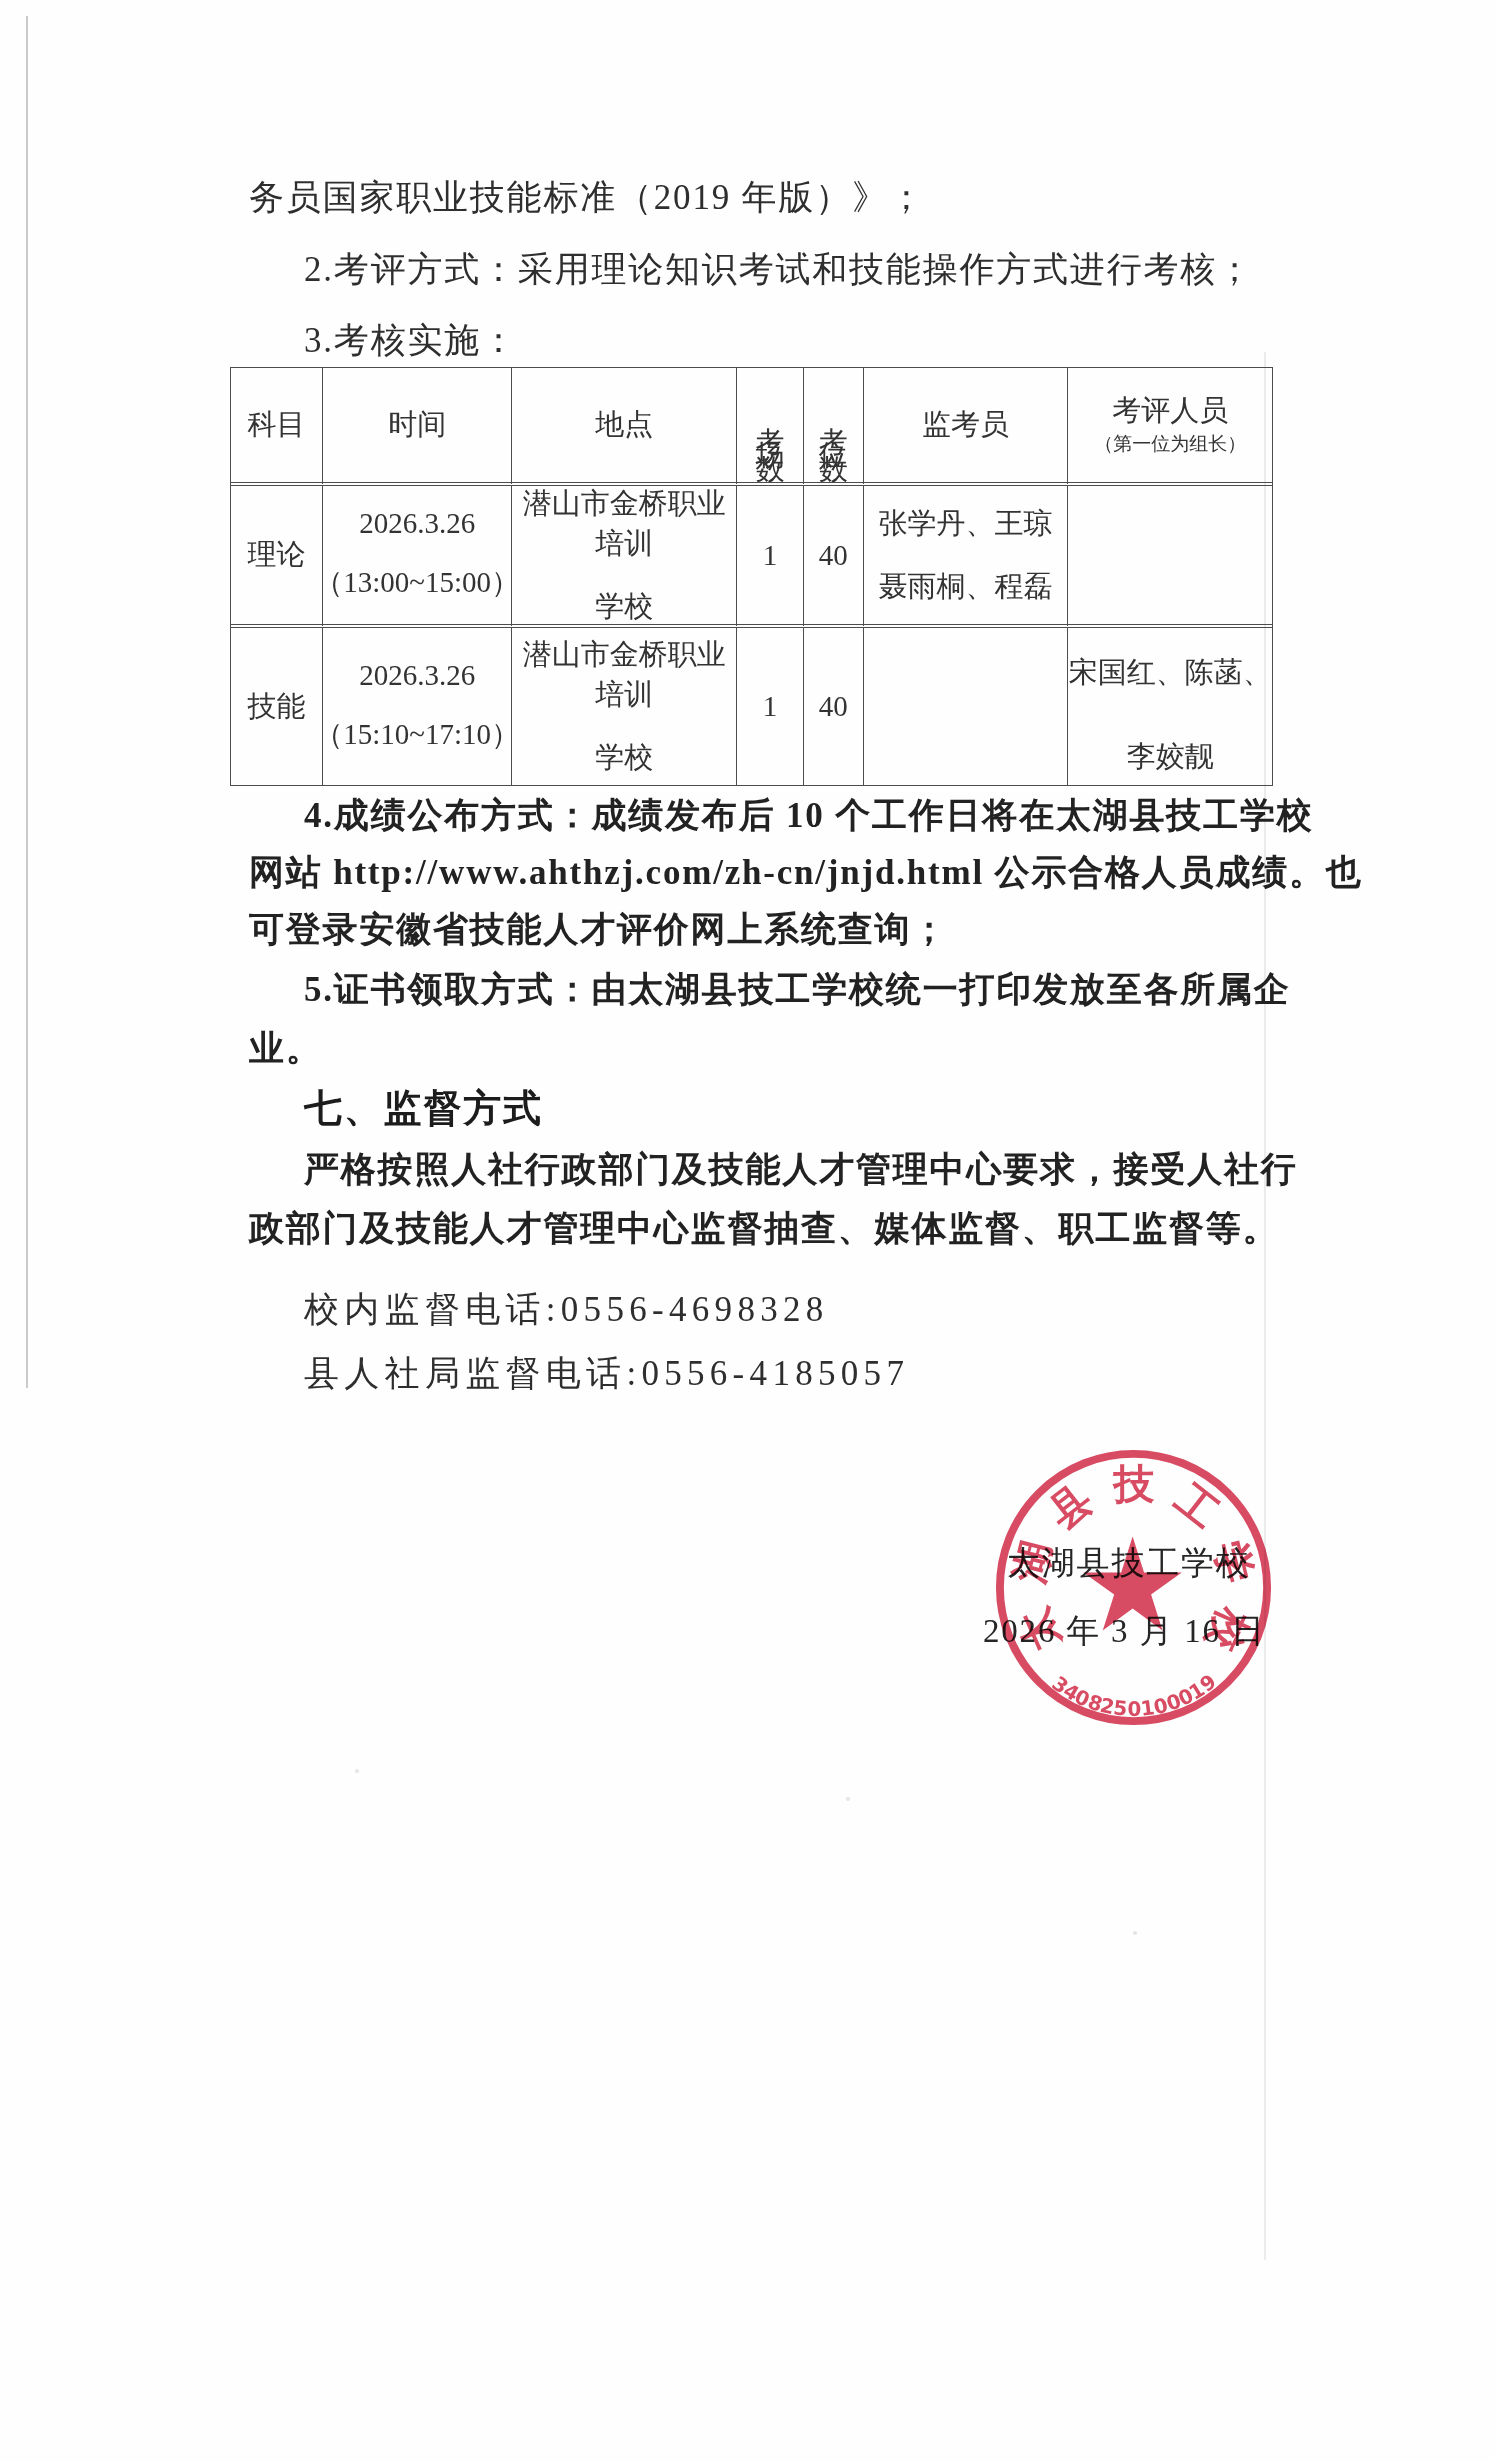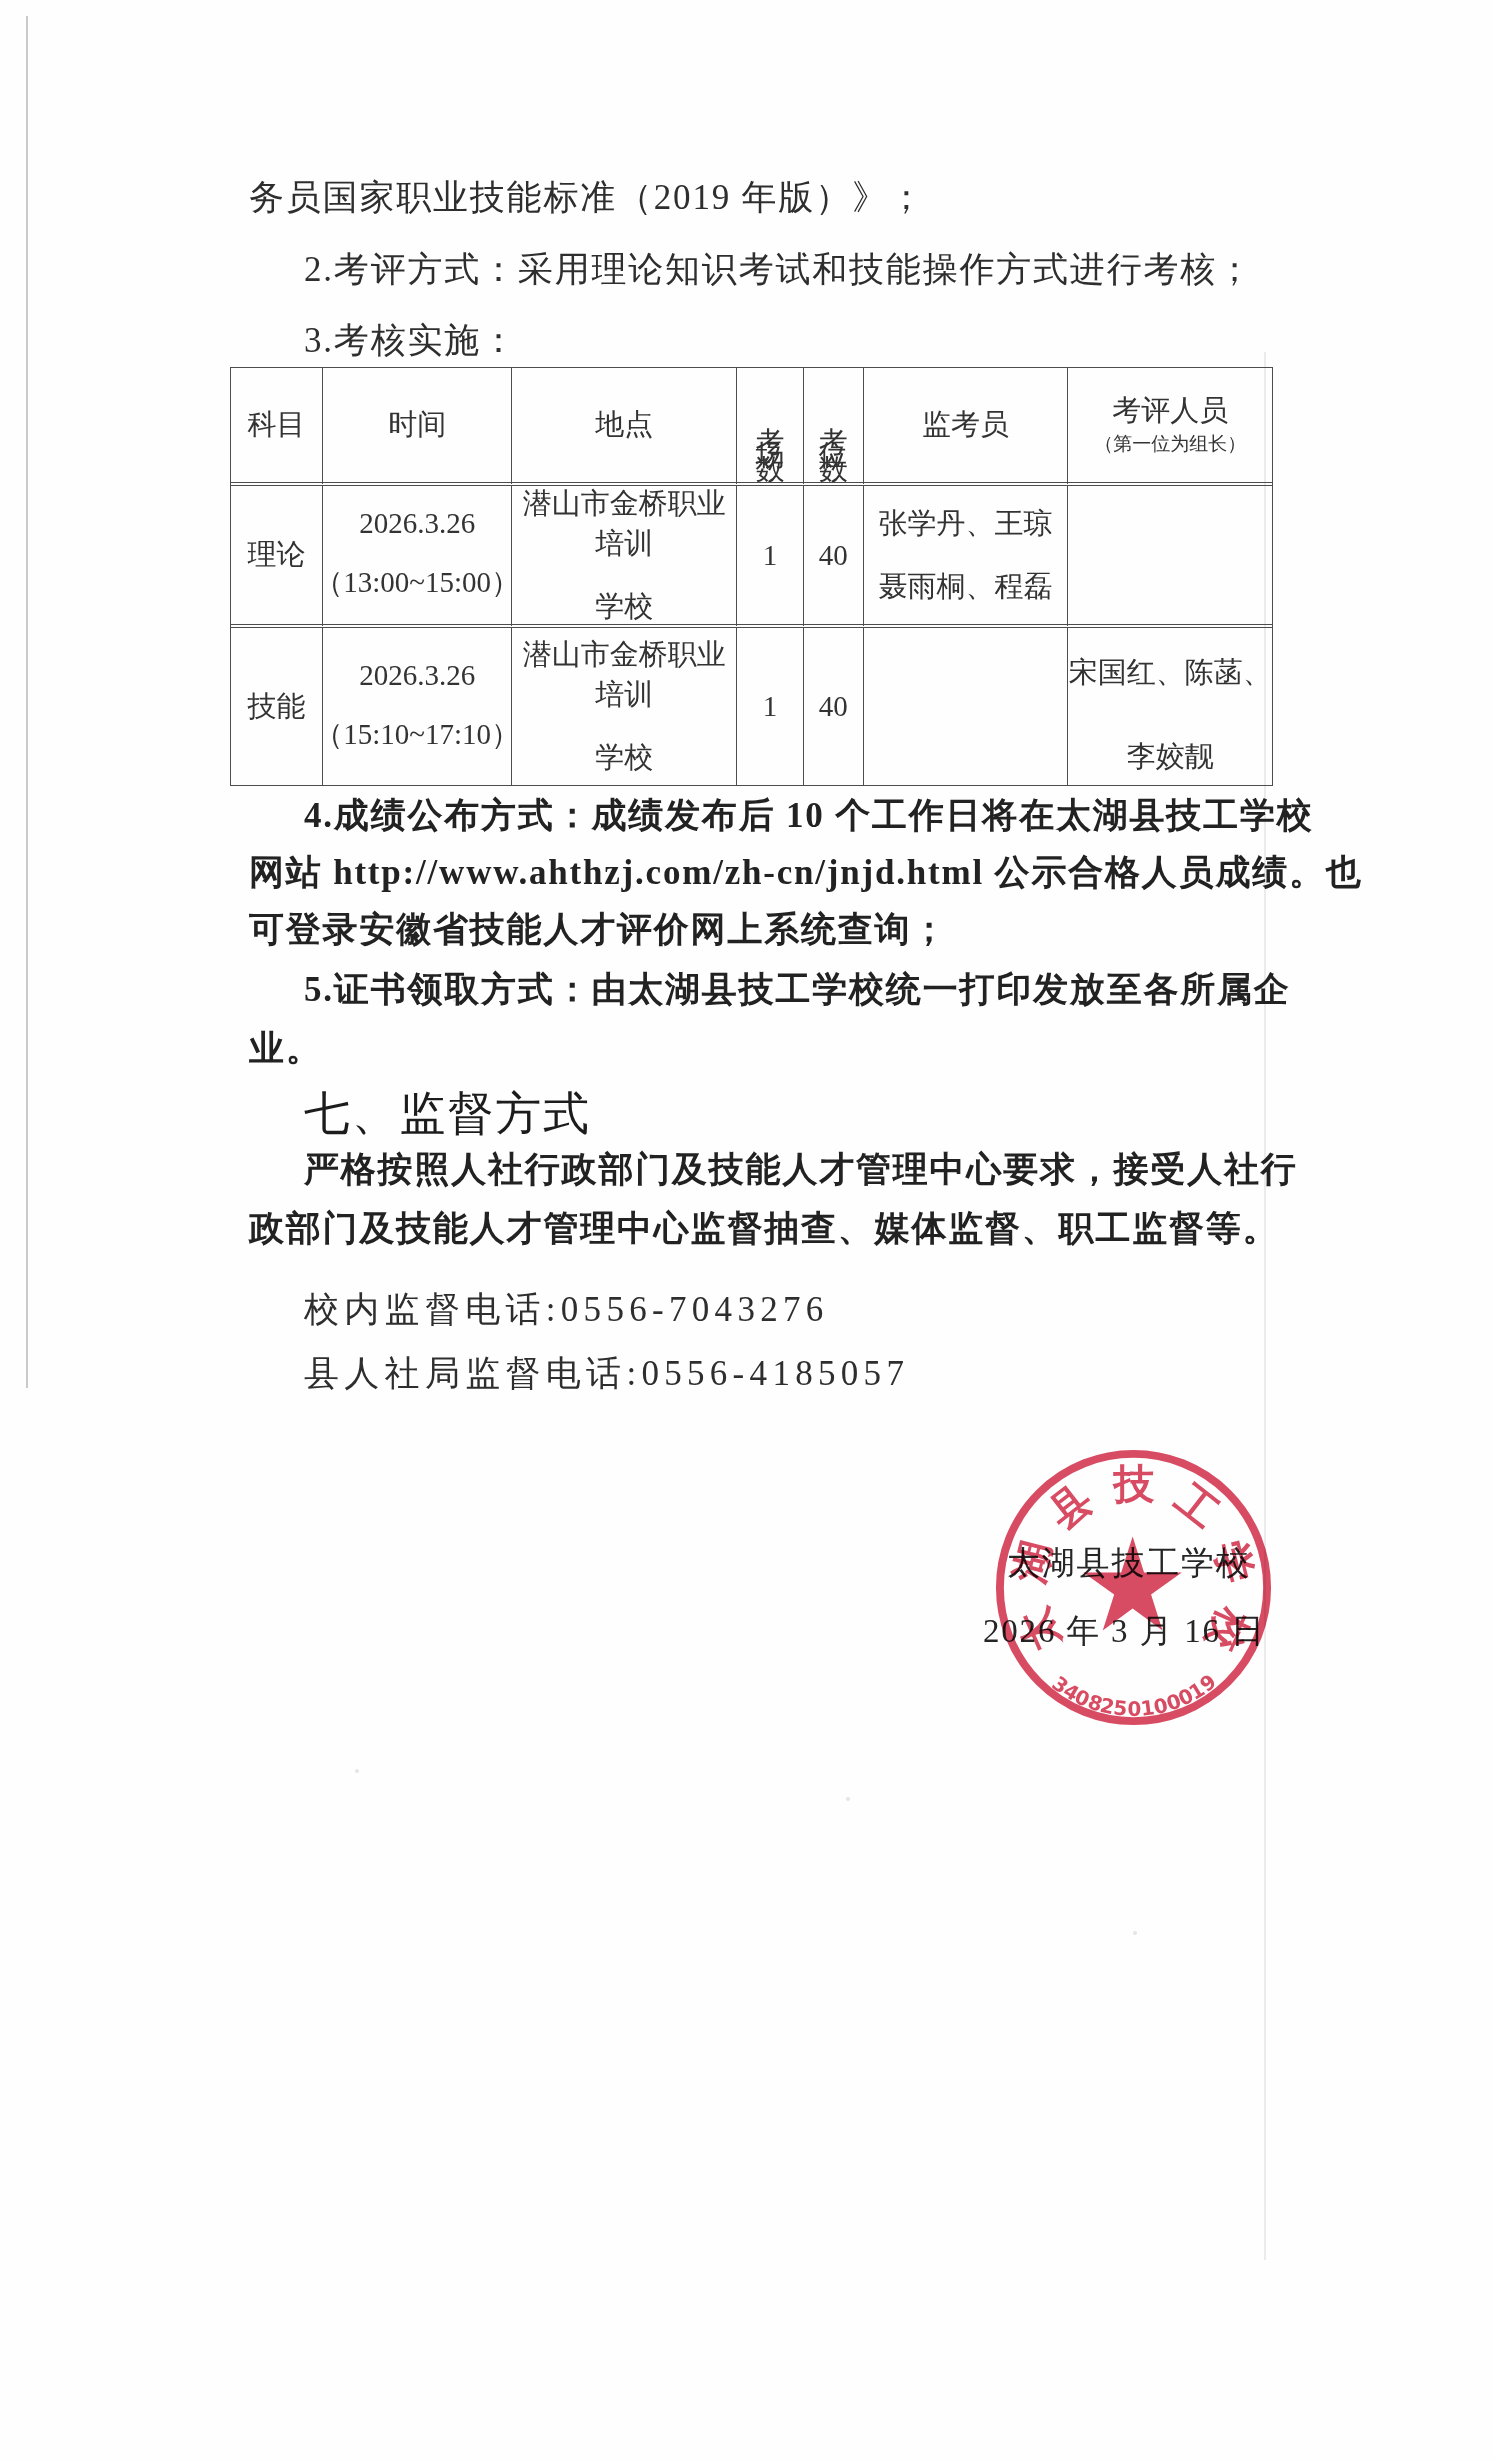--- a/index.html
+++ b/index.html
@@ -15,21 +15,21 @@
     background:rgba(140,140,140,.45); }
   .streak-right { position:absolute; left:1264px; top:352px; width:1.8px; height:1908px;
     background:rgba(170,170,170,.22); }
   .speck { position:absolute; background:rgba(120,120,120,.18); border-radius:50%; }
 
   
   .tline { position:absolute; left:249px; width:1033px; font-size:35px;
     letter-spacing:1.8px; white-space:nowrap; line-height:1.25; }
   .indent { padding-left:55px; }
   .heavy { font-weight:bold; color:#222; }
-  .h7 { font-weight:normal; font-size:46px; color:#1c1c1c; }
+  .h7 { font-weight:bold; font-size:38px; color:#1c1c1c; }
 
   
   .exam-table { position:absolute; left:230px; top:367px; width:1043px;
     border:1.8px solid #4d4d4d; box-sizing:border-box; font-size:29px; color:#333; }
   .trow { display:flex; }
   .tcell { box-sizing:border-box; border-right:1.4px solid #4d4d4d;
     display:flex; flex-direction:column; align-items:center; justify-content:center;
     text-align:center; overflow:hidden; }
   .tcell:last-child { border-right:none; }
   .r-head .tcell { border-bottom:4.4px double #4d4d4d; }
@@ -153,21 +153,21 @@
   </div>
 
   <div class="tline indent heavy" style="top:794px;">4.成绩公布方式：成绩发布后 10 个工作日将在太湖县技工学校</div>
   <div class="tline heavy" style="top:851px;">网站 http://www.ahthzj.com/zh-cn/jnjd.html 公示合格人员成绩。也</div>
   <div class="tline heavy" style="top:908px;">可登录安徽省技能人才评价网上系统查询；</div>
   <div class="tline indent heavy" style="top:968px;">5.证书领取方式：由太湖县技工学校统一打印发放至各所属企</div>
   <div class="tline heavy" style="top:1027px;">业。</div>
   <div class="tline indent h7" style="top:1085px;">七、监督方式</div>
   <div class="tline indent heavy" style="top:1148px;">严格按照人社行政部门及技能人才管理中心要求，接受人社行</div>
   <div class="tline heavy" style="top:1207px;">政部门及技能人才管理中心监督抽查、媒体监督、职工监督等。</div>
-  <div class="tline indent" style="top:1288px; letter-spacing:5.3px;">校内监督电话:0556-7043276</div>
+  <div class="tline indent" style="top:1288px; letter-spacing:5.3px;">校内监督电话:0556-4698328</div>
   <div class="tline indent" style="top:1352px; letter-spacing:5.3px;">县人社局监督电话:0556-4185057</div>
 
   <div class="sig-line" style="left:1007px; top:1541px;">太湖县技工学校</div>
   <div class="sig-line" style="left:983px; top:1609px; font-size:33px;">2026 年 3 月 16 日</div>
 
   <div class="seal">
     <svg width="283" height="283" viewBox="0 0 322 322">
       <circle cx="161" cy="161" r="152" fill="none" stroke="#d63c55" stroke-width="9"></circle>
       <polygon fill="#d63c55" points="160,103 173,144 216,144 181,169 194,210 160,185 126,210 139,169 104,144 147,144"></polygon>
     </svg>

